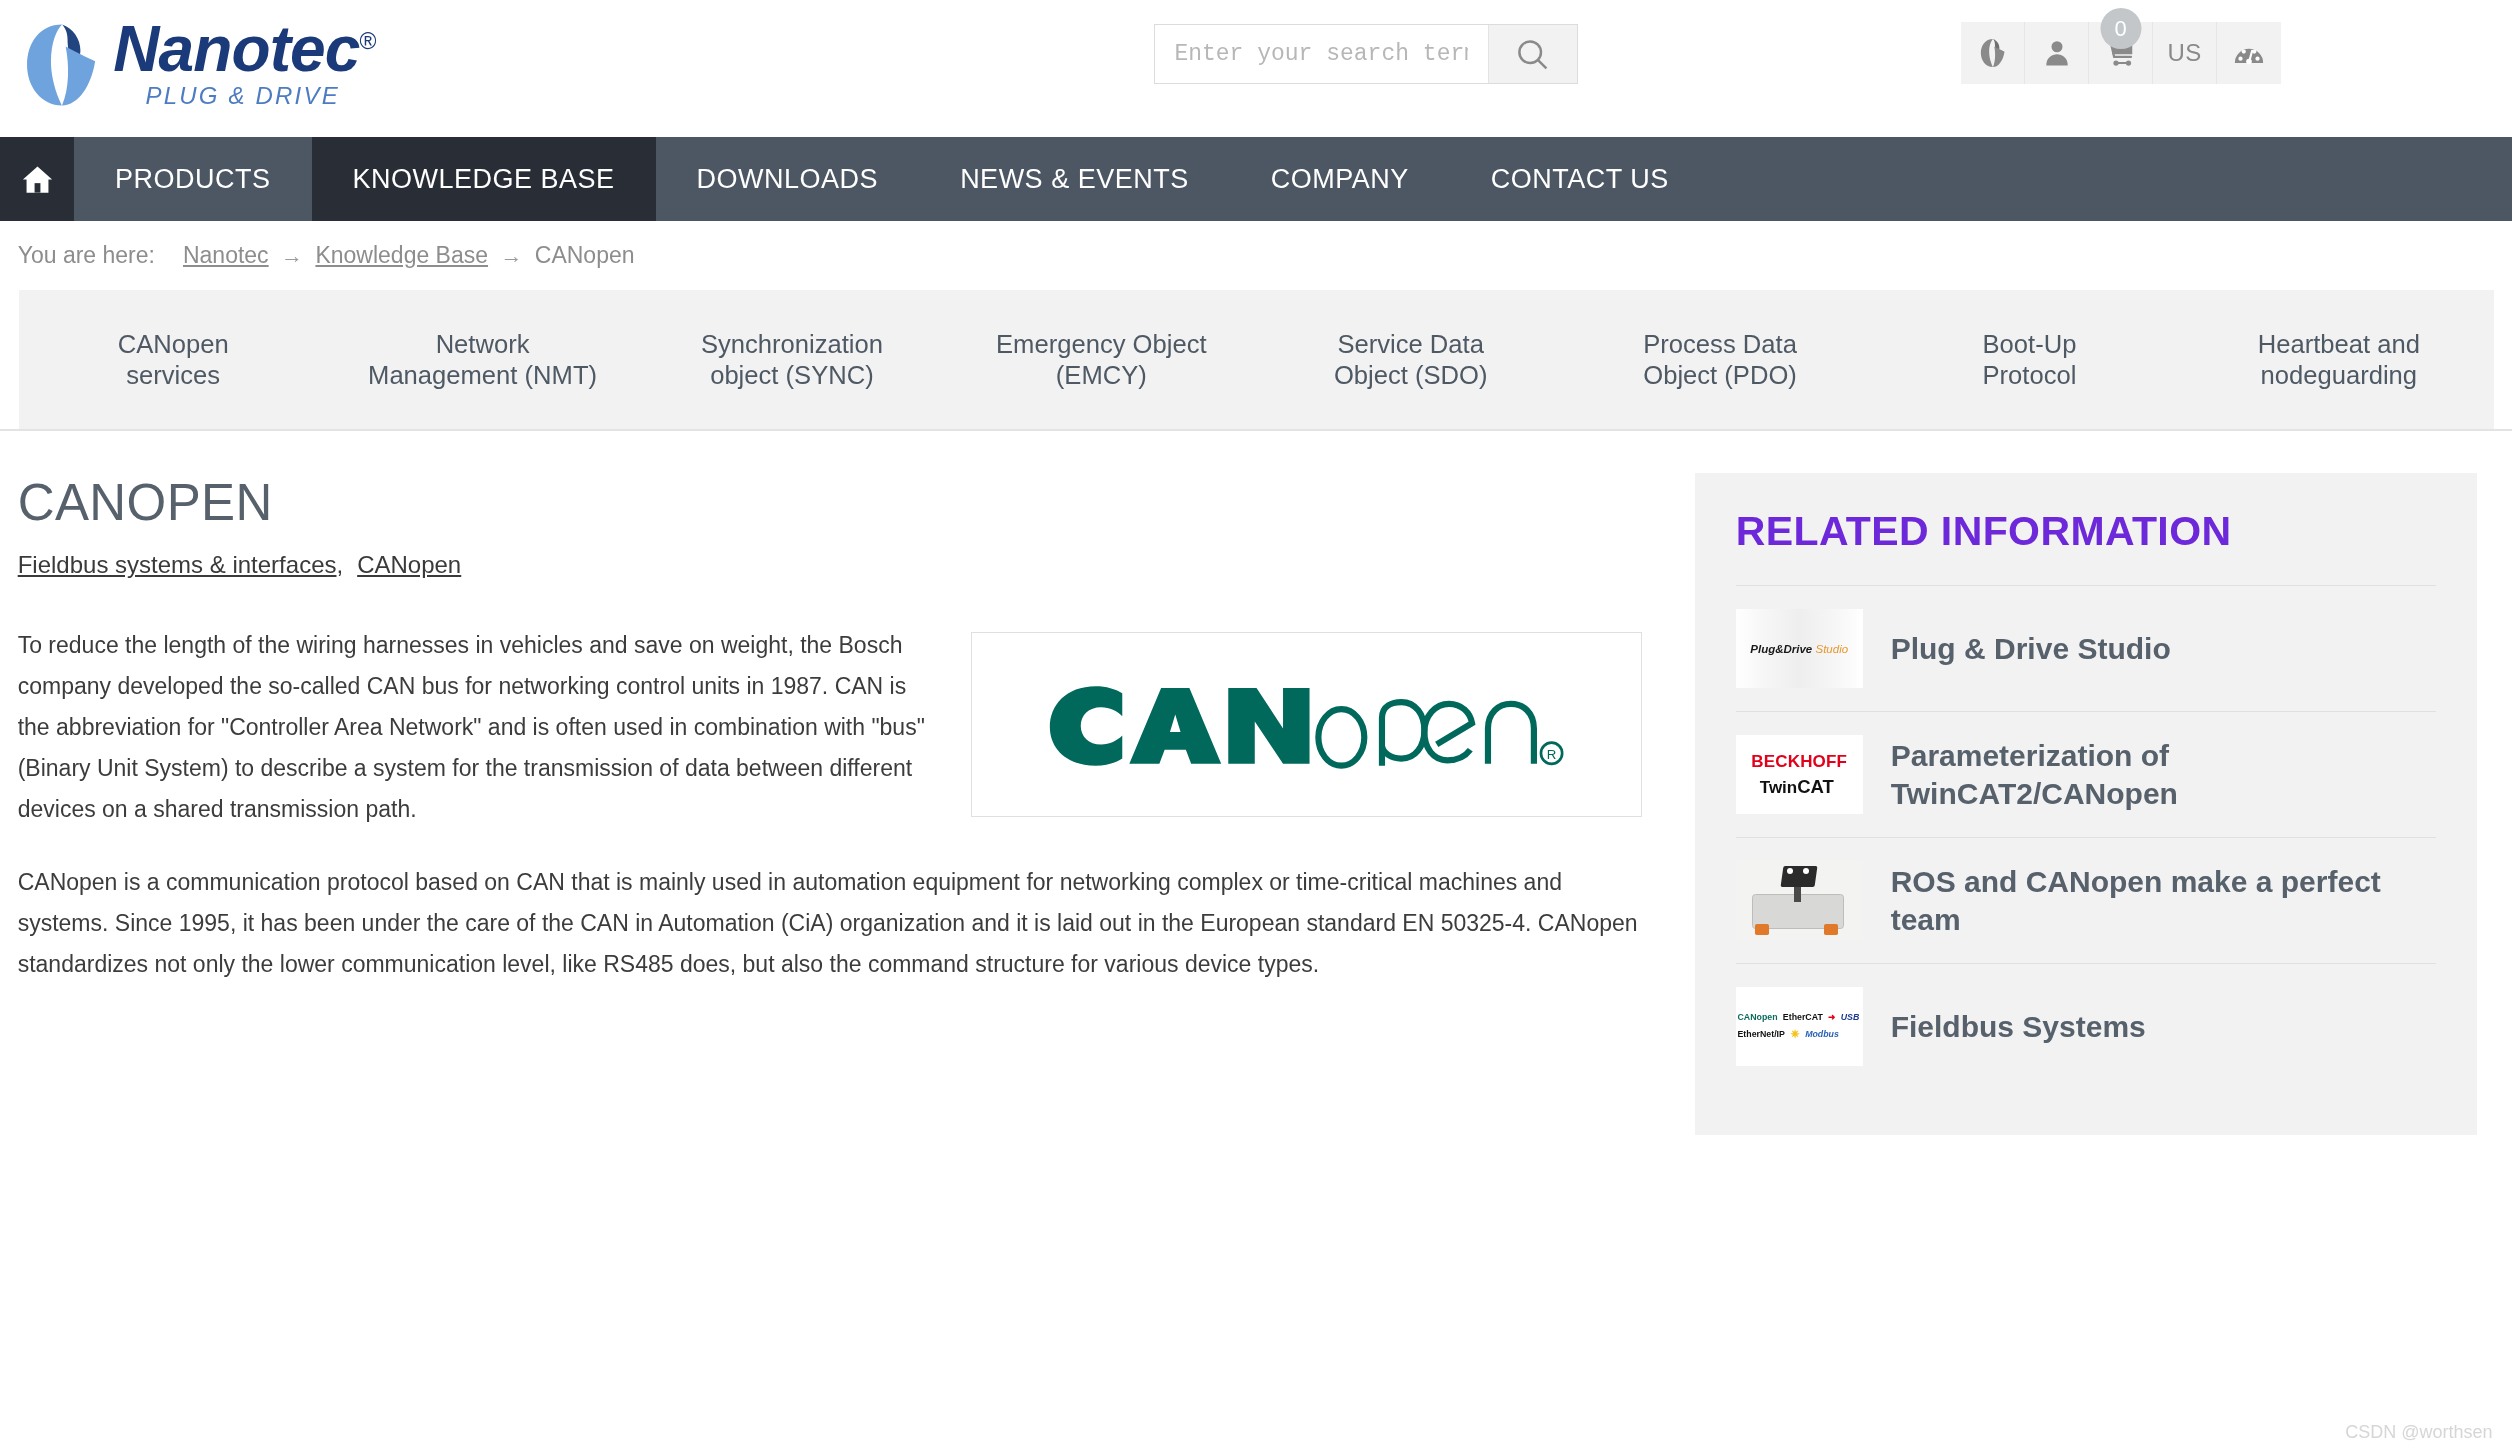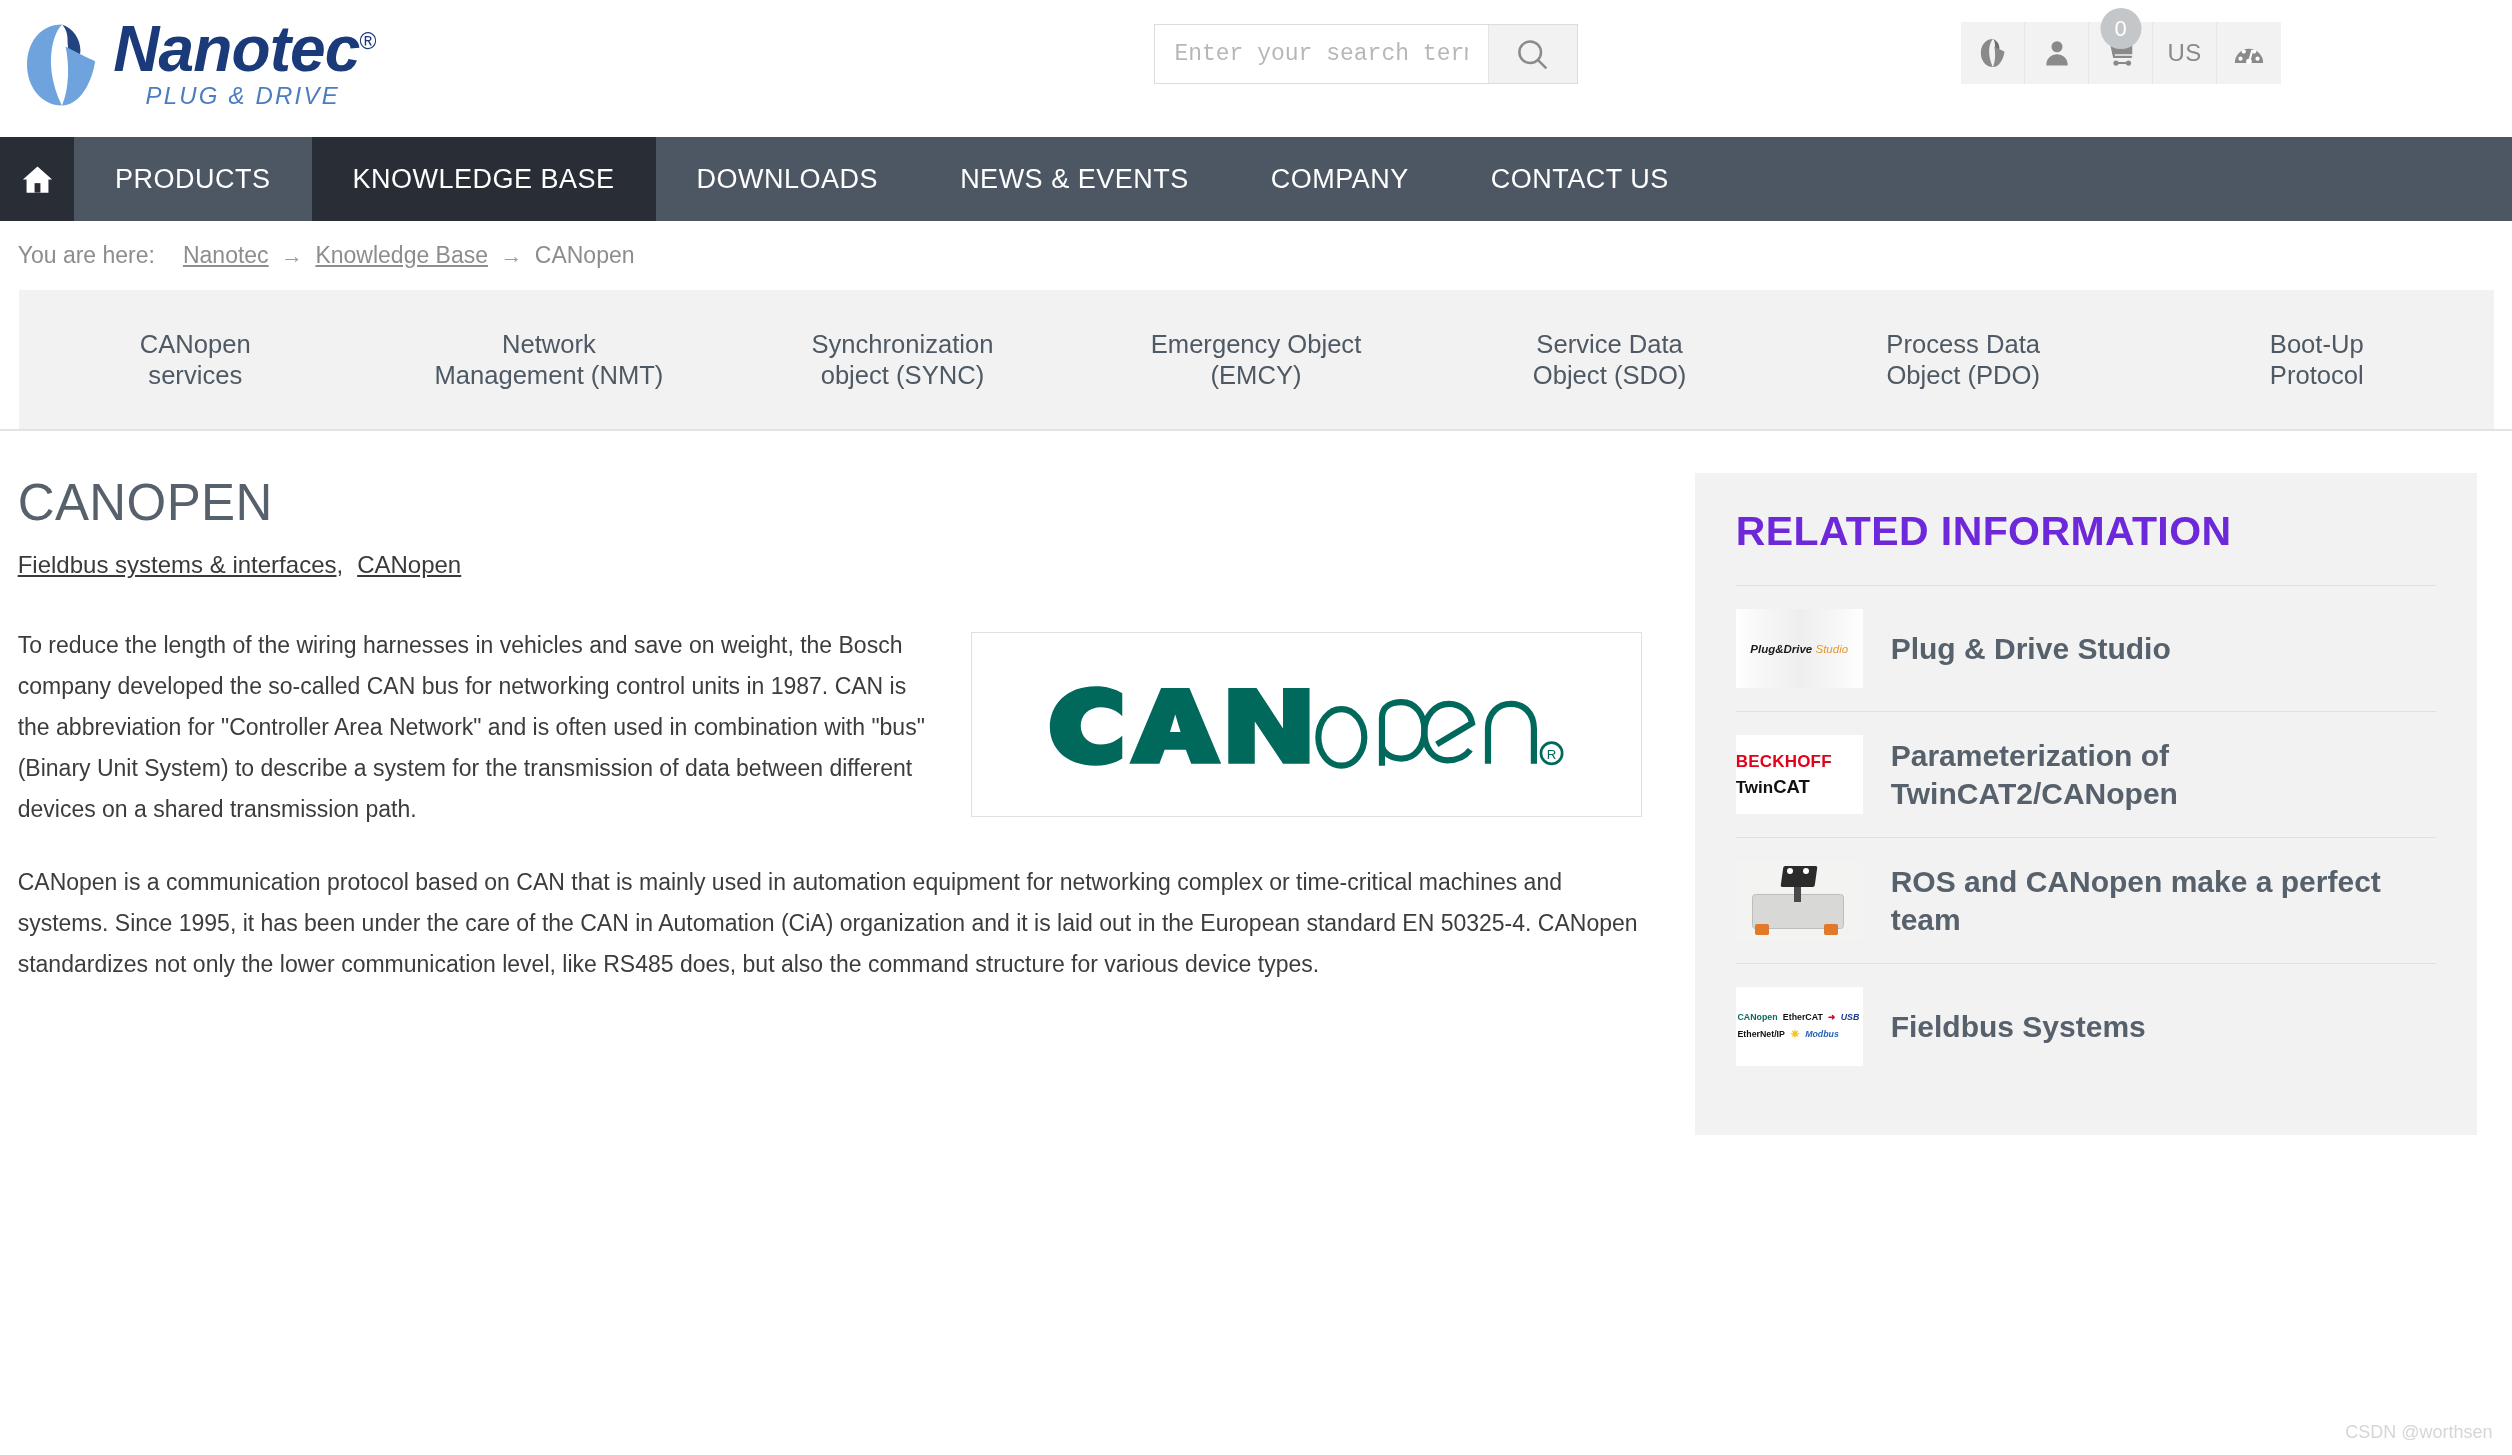--- a/index.html
+++ b/index.html
@@ -254,21 +254,21 @@
     display: flex; align-items: center; justify-content: center;
     background: linear-gradient(90deg,#fff 0%,#f7f7f7 20%,#eee 50%,#f7f7f7 80%,#fff 100%);
     font-size: 11.5px; font-weight: bold; font-style: italic;
     white-space: nowrap;
   }
   .tn-pds .b { color: #1a1a1a; }
   .tn-pds .o { color: #e8972d; font-weight: normal; }
   .tn-bk {
     width: 100%; height: 100%;
     display: flex; flex-direction: column;
-    justify-content: center; gap: 4px;
+    align-items: center; justify-content: center; gap: 4px;
     background: #ffffff;
   }
   .tn-bk .bh { color: #e2001a; font-size: 17px; font-weight: bold; letter-spacing: 0.2px; }
   .tn-bk .tw { color: #111; font-size: 17px; font-weight: bold; }
   .tn-bk .tw i { font-style: normal; font-size: 18.5px; }
   .tn-ros {
     width: 100%; height: 100%;
     background: #f3f3f1;
     position: relative;
   }
@@ -427,20 +427,24 @@
       <div>Service Data</div>
       <div>Object (SDO)</div>
     </div>
     <div class="subnav-item">
       <div>Process Data</div>
       <div>Object (PDO)</div>
     </div>
     <div class="subnav-item">
       <div>Boot-Up</div>
       <div>Protocol</div>
+    </div>
+    <div class="subnav-item">
+      <div>Heartbeat and</div>
+      <div>nodeguarding</div>
     </div>
   </div>
 </div>
 
 <div class="content">
 
   <div class="main-col">
     <h1 class="page-title">CANOPEN</h1>
 
     <div class="tag-row">

